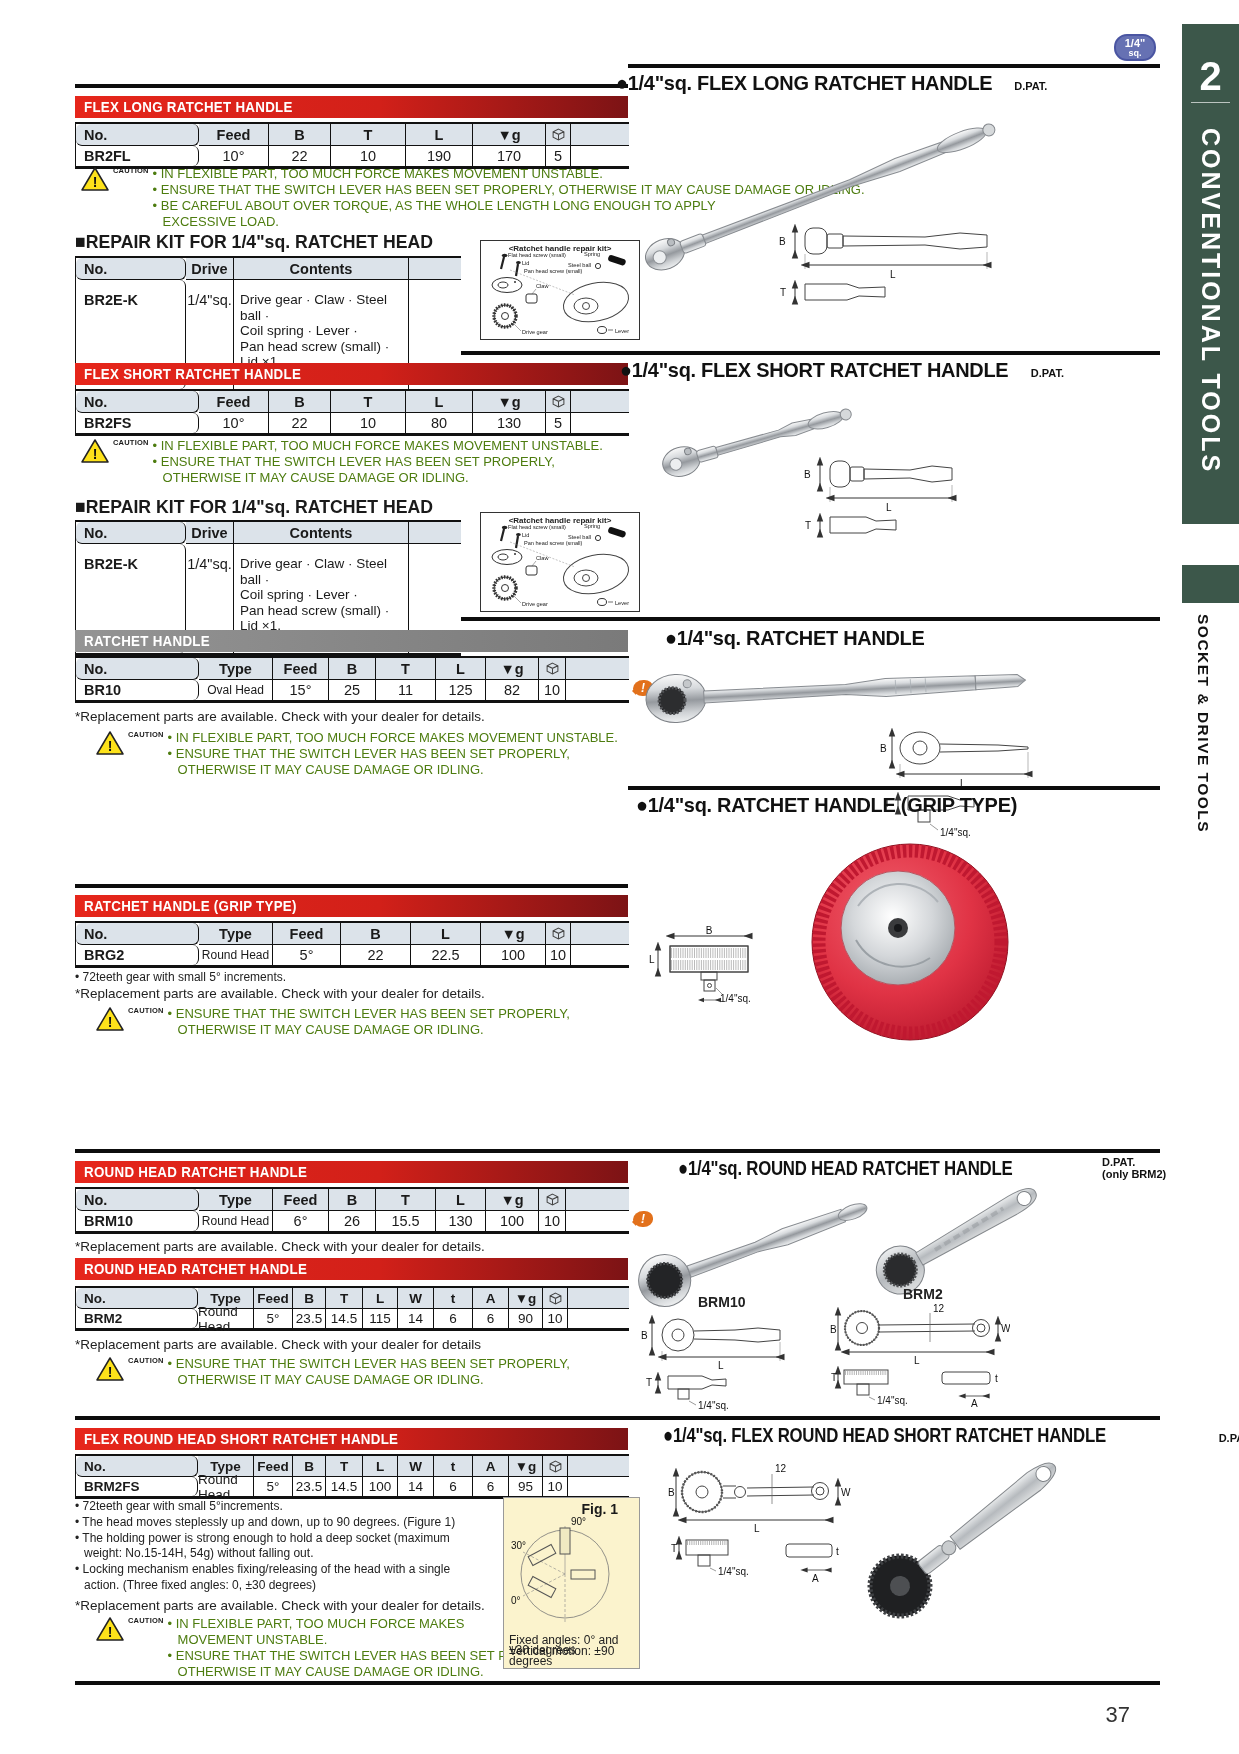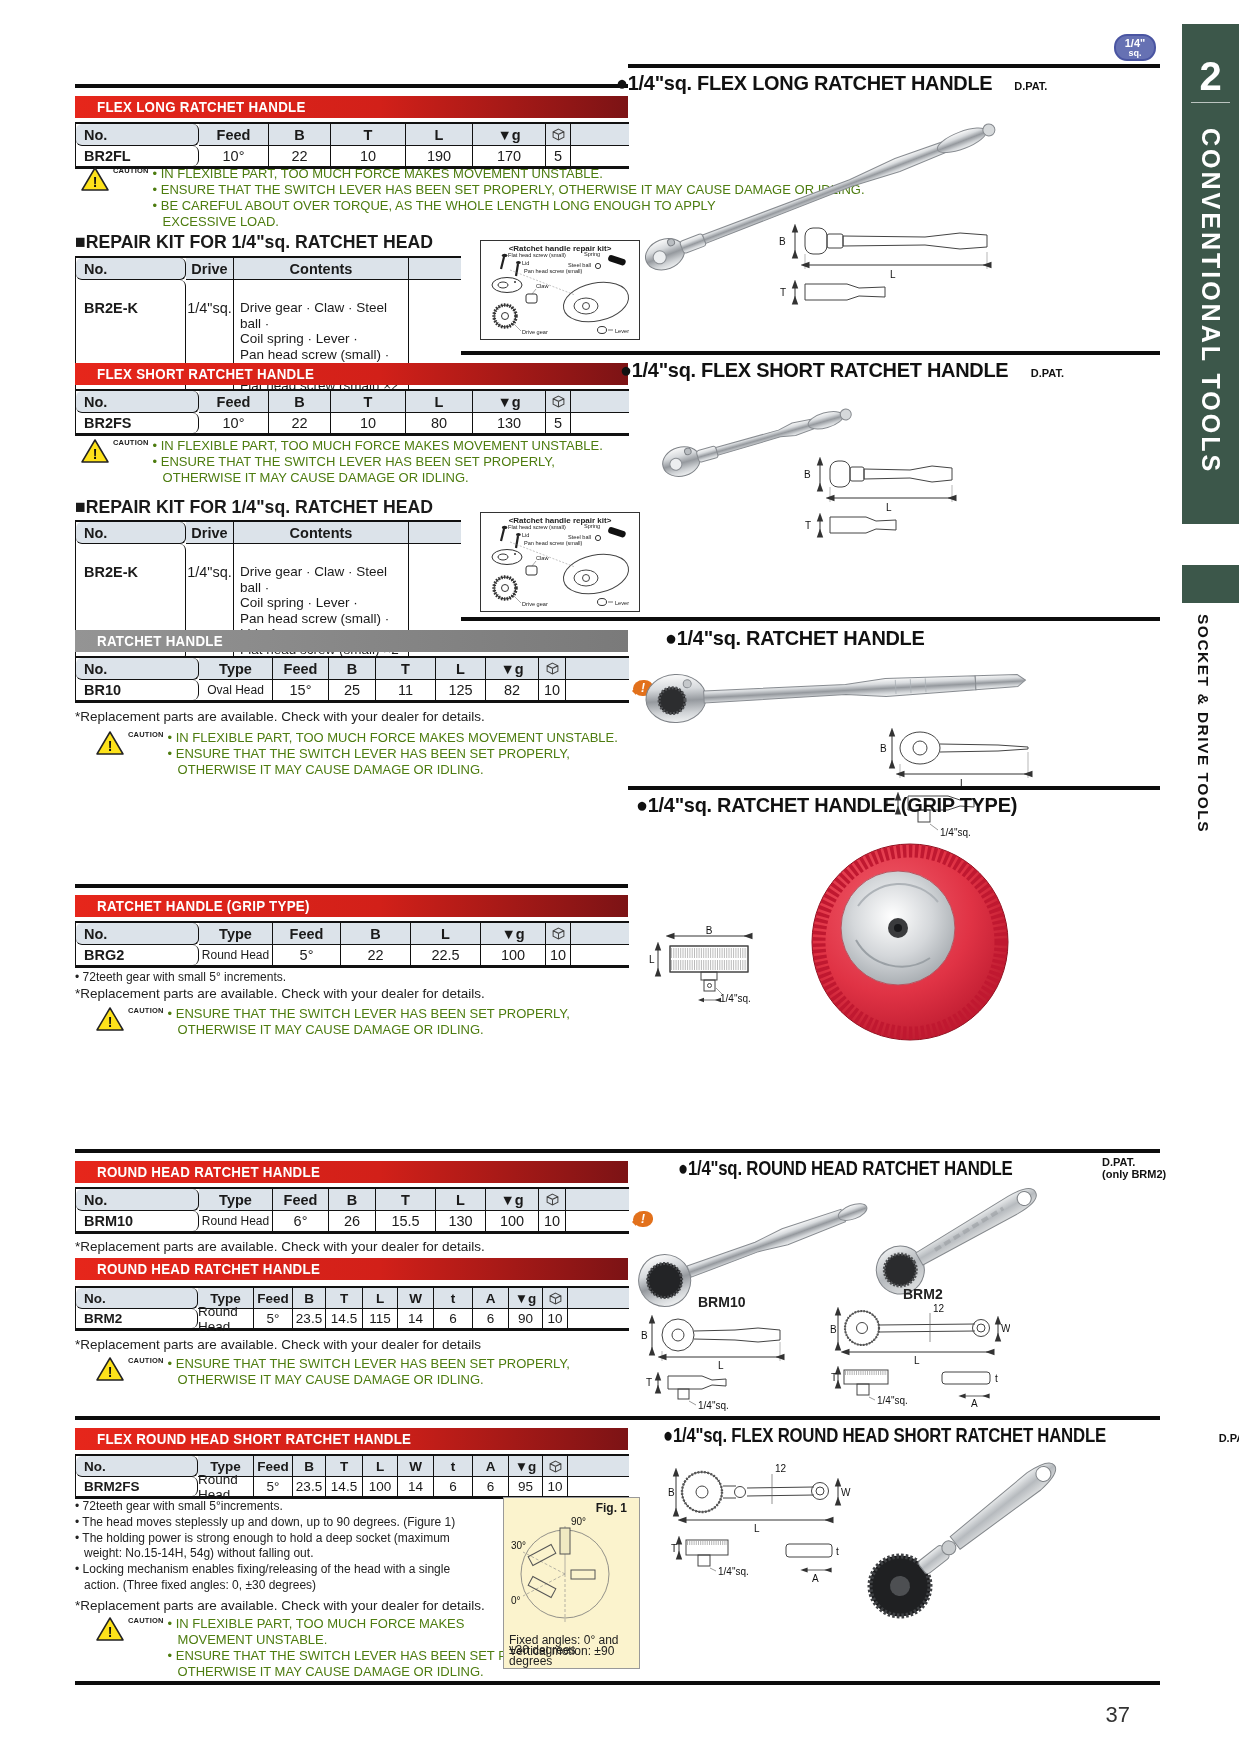--- a/index.html
+++ b/index.html
@@ -1,20 +1,20 @@
 <!DOCTYPE html>
 <html><head>
 <meta charset="utf-8">
 <style>
   html,body{margin:0;padding:0;background:#fff;}
   #page{position:relative;width:1239px;height:1754px;background:#fff;overflow:hidden;
         font-family:"Liberation Sans",sans-serif;color:#1a1a1a;}
   .rule{position:absolute;height:4px;background:#0d0d0d;}
   .bar{position:absolute;width:553px;height:22px;line-height:22px;color:#fff;font-weight:bold;
-       font-size:14.5px;padding-left:22px;box-sizing:border-box;}
+       font-size:14.5px;padding-left:9px;box-sizing:border-box;}
   .bar .bl{display:inline-block;transform:scaleX(.92);transform-origin:left;letter-spacing:.3px;white-space:nowrap;}
   .bar.red{background:linear-gradient(90deg,#e6261b 0%,#d22019 55%,#7c1315 100%);}
   .bar.gray{background:linear-gradient(90deg,#949494 0%,#7a7a7a 100%);}
   .rhead{position:absolute;white-space:nowrap;font-weight:bold;font-size:21px;color:#111;}
   .rhead .t{display:inline-block;transform:scaleX(.95);transform-origin:left;letter-spacing:-.3px;}
   .rhead.c80 .t{transform:scaleX(.8);}
   .dpat{font-size:11px;font-weight:bold;margin-left:2px;}
   .dpat2{display:inline-block;vertical-align:top;font-size:11px;line-height:12px;font-weight:bold;margin-left:6px;}
   .dpat2 span{display:block;}
   .rephead{position:absolute;font-size:19px;font-weight:bold;white-space:nowrap;}
@@ -24,21 +24,21 @@
   .tbl>div{border-right:1px solid #111;box-sizing:border-box;display:flex;align-items:center;
        justify-content:center;font-size:14.5px;background:#fff;}
   .tbl>div.last{border-right:none;}
   .tbl .th{background:#dce3ea;font-weight:bold;height:22px;border-bottom:1px solid #111;}
   .tbl .td{height:20px;}
   .tbl .c0{justify-content:flex-start;padding-left:8px;font-weight:bold;border-radius:6px;}
   .tbl .type{font-size:12px;font-weight:normal;}
   .tbl.small>div{font-size:13.5px;}
   .tbl.small .th{height:21px;}
   .tbl.small .td{height:19px;}
-  .tbl.repair .td{height:auto;min-height:22px;align-items:flex-start;padding-top:20px;}
+  .tbl.repair .td{height:auto;min-height:22px;align-items:flex-start;padding-top:12px;}
   .tbl .multi{white-space:pre-line;text-align:left;justify-content:flex-start;
        font-size:13.5px;line-height:15.5px;padding:2px 4px 4px 6px;font-weight:normal;}
   .note{position:absolute;font-size:13.5px;color:#222;}
   .blist{position:absolute;font-size:12px;color:#222;}
   .blist .ln{line-height:15.8px;}
   .blist .cont{padding-left:9px;}
   .caution{position:absolute;display:flex;align-items:flex-start;}
   .clabel{font-size:7.5px;font-weight:bold;margin:0 4px 0 3px;letter-spacing:.2px;}
   .cbullets{font-size:13px;color:#4d7c0f;}
   .cbullets .ln{line-height:16px;}
@@ -55,21 +55,21 @@
   .sideband{position:absolute;left:1182px;top:24px;width:57px;height:500px;background:#3c574a;color:#fff;text-align:center;}
   .chapnum{font-size:40px;font-weight:bold;line-height:44px;margin-top:30px;}
   .chapline{width:70%;height:1px;background:rgba(255,255,255,.65);margin:4px auto 8px auto;}
   .chaptitle{writing-mode:vertical-rl;font-size:25px;font-weight:bold;letter-spacing:3px;height:380px;margin:0 auto;}
   .sidetab{position:absolute;left:1182px;top:565px;width:57px;height:38px;background:#3c574a;}
   .sidesec{position:absolute;left:1194px;top:614px;writing-mode:vertical-rl;font-size:15.5px;
        font-weight:bold;color:#111;letter-spacing:1.5px;height:240px;}
   .plabel{position:absolute;font-size:14px;font-weight:bold;color:#222;}
   .figbox{position:absolute;left:503px;top:1497px;width:137px;height:172px;background:#fbf3cd;
        border:1px solid #999;box-sizing:border-box;}
-  .figlab{position:absolute;top:3px;right:12px;font-size:12px;font-weight:bold;}
+  .figlab{position:absolute;top:3px;right:21px;font-size:14px;font-weight:bold;}
   .figcap{position:absolute;left:5px;font-size:12px;line-height:9.5px;color:#222;}
   .footer{position:absolute;left:0;top:1692px;width:1160px;text-align:center;font-size:12.5px;color:#222;}
   .footer .fblue{color:#2a7ec0;margin-right:14px;}
   .pagenum{position:absolute;left:1050px;top:1702px;width:80px;text-align:right;font-size:22px;color:#333;}
   svg text{font-family:"Liberation Sans",sans-serif;fill:#111;}
   .dim text{font-size:10px;}
   .kit text{fill:#222;}
   .photo, .dim, .kit{position:absolute;}
 </style>
 </head>

